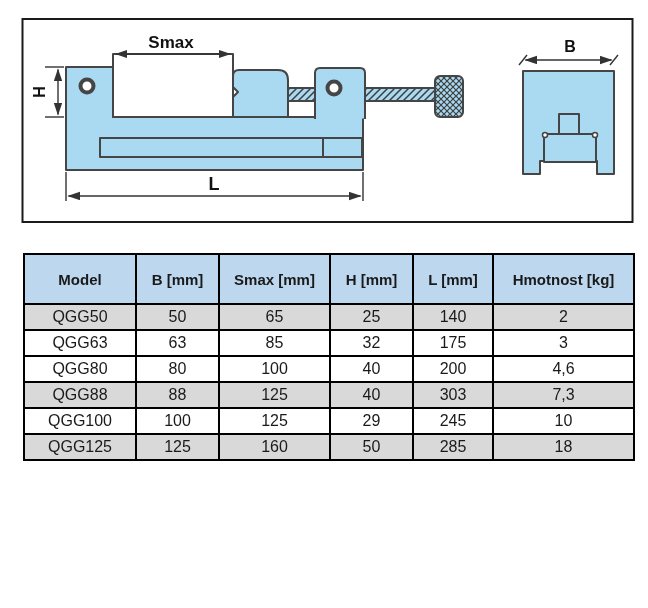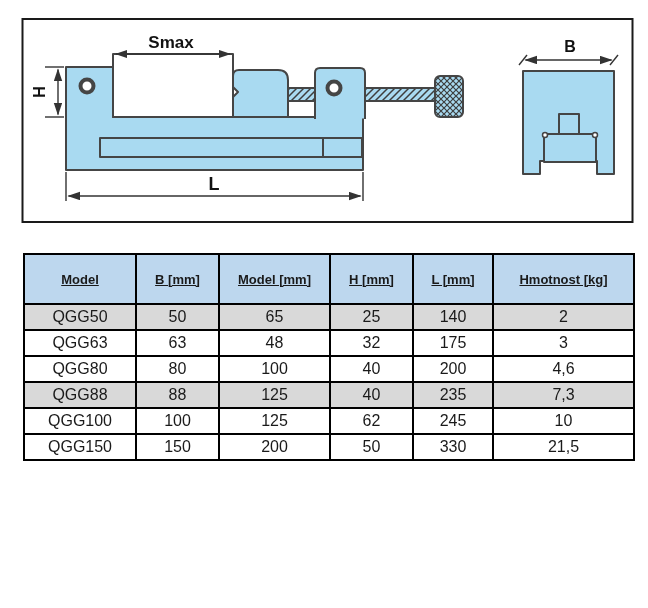--- a/index.html
+++ b/index.html
@@ -12,23 +12,22 @@
 
   table.spec{
     position:absolute;left:23px;top:253px;width:610px;
     border-collapse:collapse;table-layout:fixed;
     font-size:16px;text-align:center;
   }
   table.spec th,table.spec td{
     border:2px solid #000;padding:0;overflow:hidden;white-space:nowrap;
   }
   table.spec th{
-    height:48px;font-size:13px;font-weight:bold;
+    height:48px;font-size:15px;font-weight:bold;
     background:var(--header-bg,#BDD7EE);
-    text-decoration:underline;
   }
   table.spec td{height:24px;background:#fff;}
   table.spec tr.alt td{background:var(--alt-row-bg,#D9D9D9);}
   col.c1{width:112px}col.c2{width:83px}col.c3{width:111px}
   col.c4{width:83px}col.c5{width:80px}col.c6{width:141px}
 </style>
 </head>
 <body>
 
 <div class="drawing-wrap">
@@ -107,69 +106,69 @@
       <col class="c2">
       <col class="c3">
       <col class="c4">
       <col class="c5">
       <col class="c6">
   </colgroup>
   <thead>
     <tr id="header-row">
         <th>Model</th>
         <th>B [mm]</th>
-        <th>Model [mm]</th>
+        <th>Smax [mm]</th>
         <th>H [mm]</th>
         <th>L [mm]</th>
         <th>Hmotnost [kg]</th>
       </tr>
   </thead>
   <tbody id="table-body">
       <tr class="alt">
         <td>QGG50</td>
         <td>50</td>
         <td>65</td>
         <td>25</td>
         <td>140</td>
         <td>2</td>
       </tr>
       <tr>
         <td>QGG63</td>
         <td>63</td>
-        <td>48</td>
+        <td>85</td>
         <td>32</td>
         <td>175</td>
         <td>3</td>
       </tr>
       <tr>
         <td>QGG80</td>
         <td>80</td>
         <td>100</td>
         <td>40</td>
         <td>200</td>
         <td>4,6</td>
       </tr>
       <tr class="alt">
         <td>QGG88</td>
         <td>88</td>
         <td>125</td>
         <td>40</td>
-        <td>235</td>
+        <td>303</td>
         <td>7,3</td>
       </tr>
       <tr>
         <td>QGG100</td>
         <td>100</td>
         <td>125</td>
-        <td>62</td>
+        <td>29</td>
         <td>245</td>
         <td>10</td>
       </tr>
-      <tr>
-        <td>QGG150</td>
-        <td>150</td>
-        <td>200</td>
+      <tr class="alt">
+        <td>QGG125</td>
+        <td>125</td>
+        <td>160</td>
         <td>50</td>
-        <td>330</td>
-        <td>21,5</td>
+        <td>285</td>
+        <td>18</td>
       </tr>
     </tbody>
 </table>
 
 </body></html>

